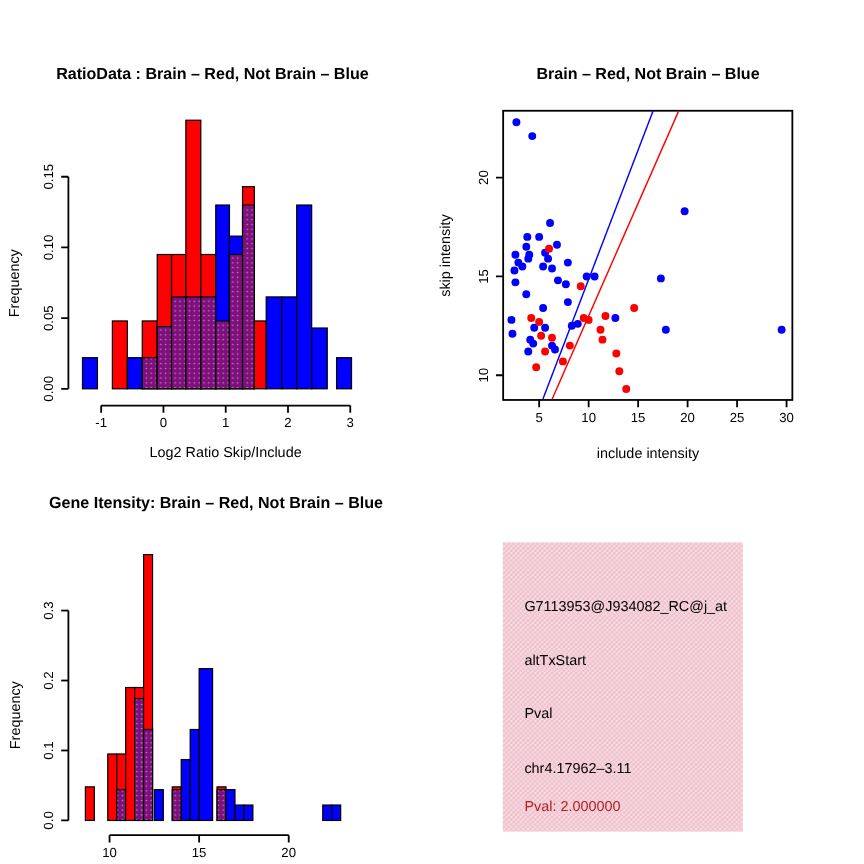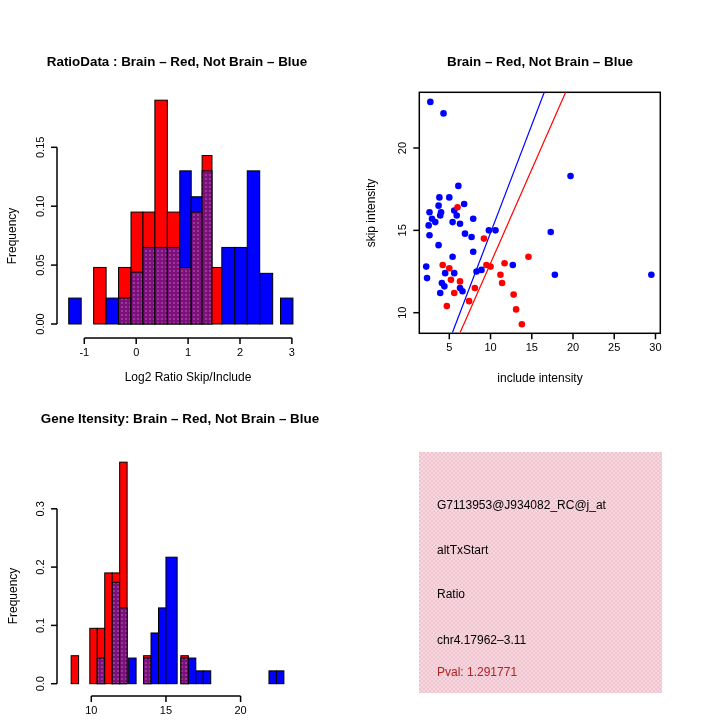--- a/index.html
+++ b/index.html
@@ -1,20 +1,20 @@
 <!DOCTYPE html>
 <html><head>
 <meta charset="utf-8">
 <style>
   html,body{margin:0;padding:0;background:#fff;}
   #fig{position:relative;width:720px;height:720px;background:#ffffff;overflow:hidden;
        font-family:"Liberation Sans","DejaVu Sans",sans-serif;margin-top:33px;}
   .panel{position:absolute;width:360px;height:360px;}
   #p1{left:0;top:0;} #p2{left:360px;top:0;} #p3{left:0;top:360px;}
-  .info-panel{position:absolute;left:419px;top:419px;width:243px;height:241px;
+  .info-panel{position:absolute;left:419px;top:419px;width:200px;height:241px;
       background-color:#f0c3cf;
       background-image:
         linear-gradient(45deg, rgba(255,255,255,.35) 25%, transparent 25%, transparent 75%, rgba(255,255,255,.35) 75%),
         linear-gradient(45deg, rgba(255,255,255,.35) 25%, transparent 25%, transparent 75%, rgba(255,255,255,.35) 75%);
       background-size:4px 4px;background-position:0 0,2px 2px;}
   .info-line{position:absolute;left:18px;font-size:12px;color:#000;white-space:nowrap;}
   .info-line.l0{top:46px;} .info-line.l1{top:91px;text-align:right;} .info-line.l2{top:135px;}
   .info-line.l3{top:181px;}
   .info-line.pval{top:213px;color:#b22222;}
   svg text{user-select:none;}
@@ -216,17 +216,17 @@
       <rect x="180.88" y="265.048" width="7.465000000000003" height="25.651999999999987" fill="url(#p3-pd)" stroke="#000" stroke-width="1"></rect>
       <rect x="188.345" y="265.048" width="7.465000000000003" height="25.651999999999987" fill="#0000ff" stroke="#000" stroke-width="1"></rect>
       <rect x="195.81" y="277.87399999999997" width="7.464999999999975" height="12.826000000000022" fill="#0000ff" stroke="#000" stroke-width="1"></rect>
       <rect x="203.27499999999998" y="277.87399999999997" width="7.465000000000032" height="12.826000000000022" fill="#0000ff" stroke="#000" stroke-width="1"></rect>
       <rect x="268.967" y="277.87399999999997" width="7.464999999999975" height="12.826000000000022" fill="#0000ff" stroke="#000" stroke-width="1"></rect>
       <rect x="276.43199999999996" y="277.87399999999997" width="7.465000000000032" height="12.826000000000022" fill="#0000ff" stroke="#000" stroke-width="1"></rect>
     </svg>
   <div class="info-panel">
     <div class="info-line l0">G7113953@J934082_RC@j_at</div>
     <div class="info-line l1">altTxStart</div>
-    <div class="info-line l2">Ratio</div>
+    <div class="info-line l2">Pval</div>
     <div class="info-line l3">chr4.17962–3.11</div>
-    <div class="info-line pval">Pval: 1.291771</div>
+    <div class="info-line pval">Pval: 2.000000</div>
   </div>
 </div>
 
 </body></html>

